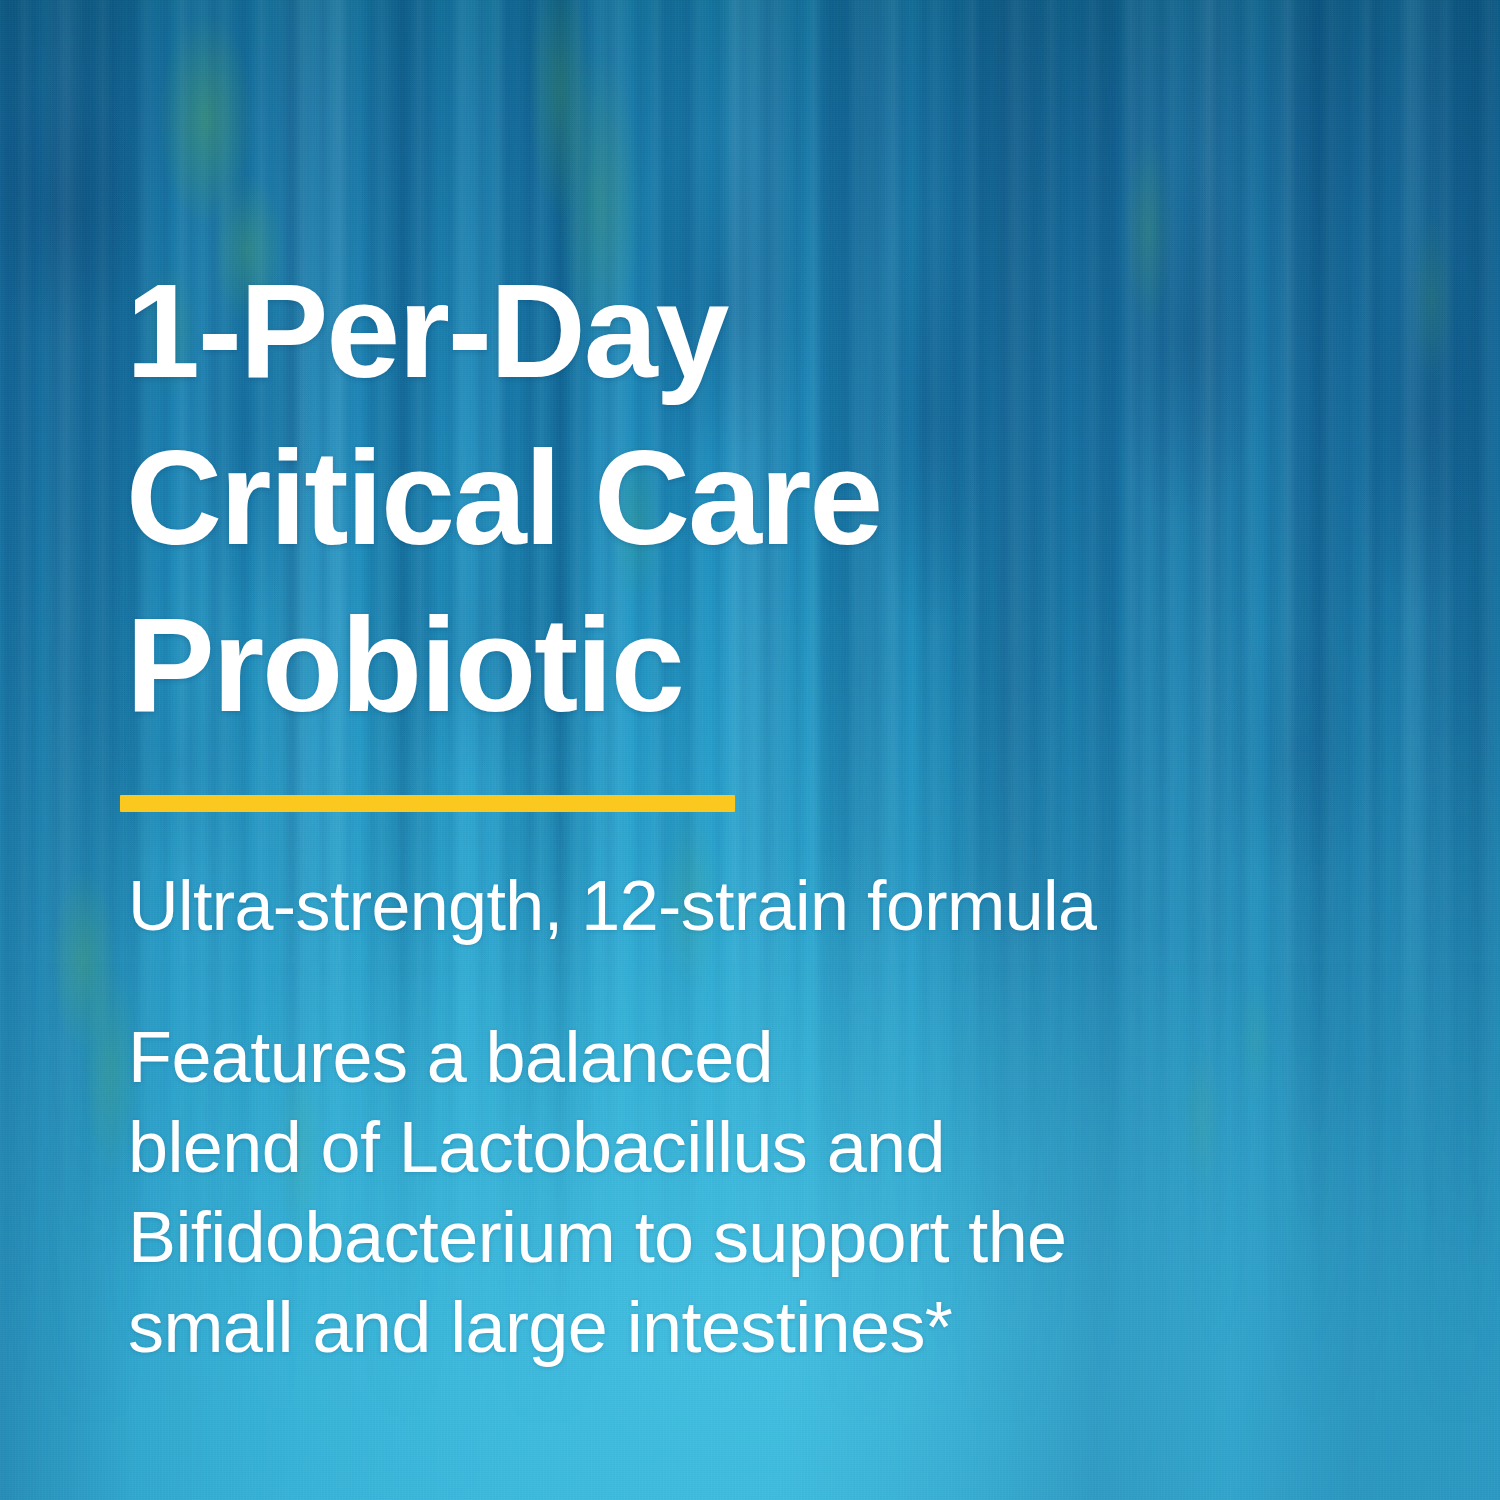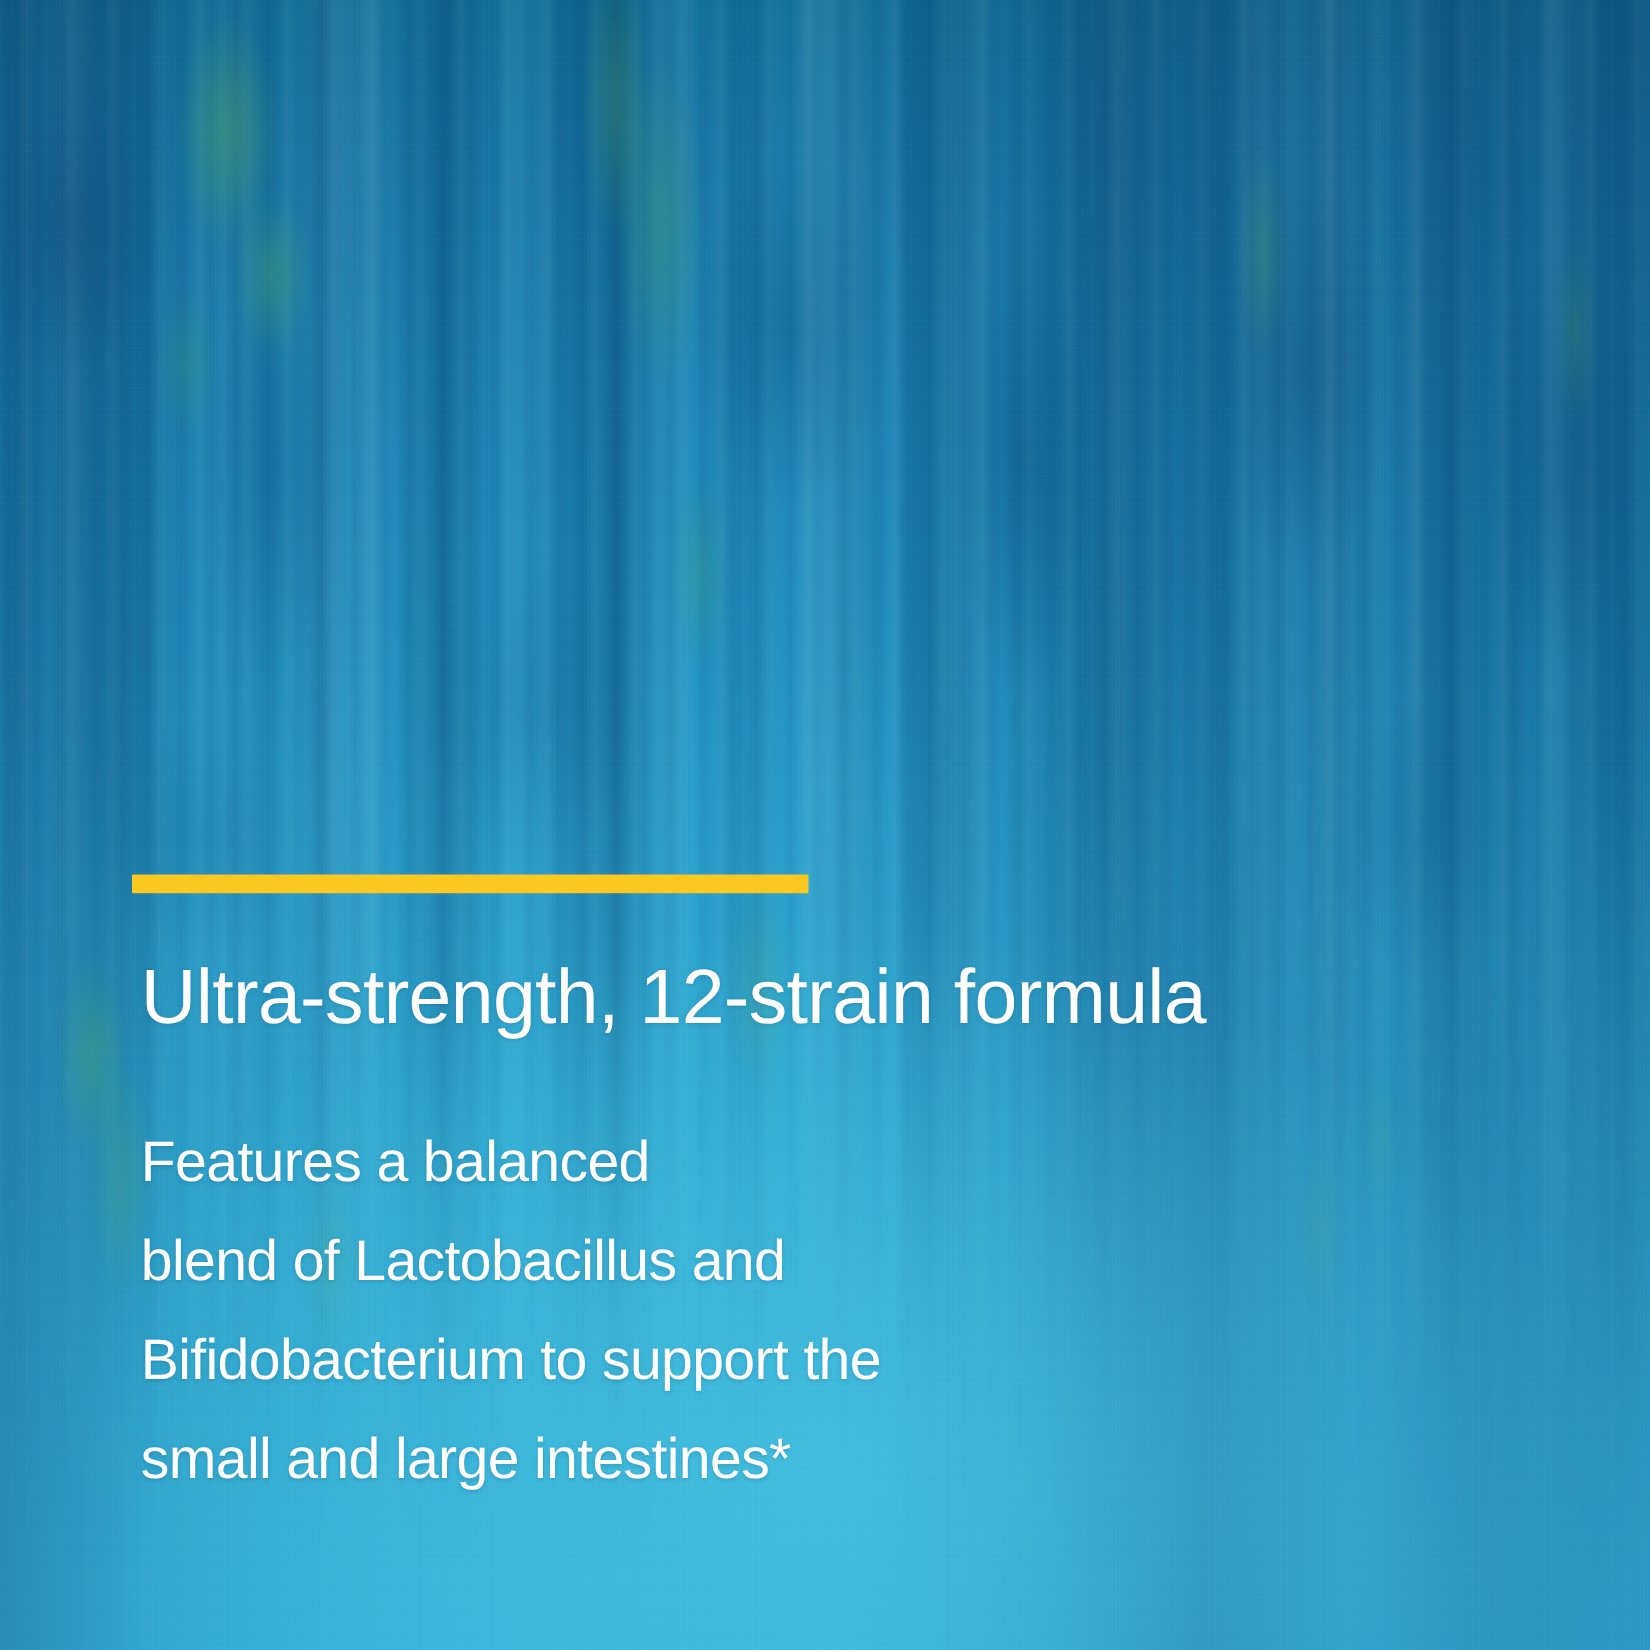--- a/index.html
+++ b/index.html
@@ -213,21 +213,21 @@
 
   .body-copy {
     position: absolute;
     left: 128px;
     top: 1012px;
     width: 1130px;
     margin: 0;
     color: #ffffff;
     font-family: "Liberation Sans", "DejaVu Sans", sans-serif;
     font-weight: 300;
-    font-size: 52px;
+    font-size: 72px;
     line-height: 90px;
     letter-spacing: -0.6px;
     white-space: pre-line;
     text-shadow: 0 1px 4px rgba(5,55,95,0.18);
   }
 </style>
 </head>
 <body>
 
 <div id="stage">
@@ -237,20 +237,23 @@
   <div class="bg-layer bg-blotch"></div>
   <div class="bg-layer bg-streaks-b streak-fade"></div>
   <div class="bg-layer bg-streaks-c"></div>
   <div class="bg-layer bg-streaks-a streak-fade"></div>
   <div class="bg-layer bg-green"></div>
   <div class="bg-layer bg-glow"></div>
   <div class="bg-layer bg-grain"></div>
 
   <div class="content">
 
+    <h1 class="headline">1-Per-Day
+Critical Care
+Probiotic</h1>
 
     <div class="rule"></div>
 
     <p class="subhead">Ultra-strength, 12-strain formula</p>
 
     <p class="body-copy">Features a balanced
 blend of Lactobacillus and
 Bifidobacterium to support the
 small and large intestines*</p>
 

